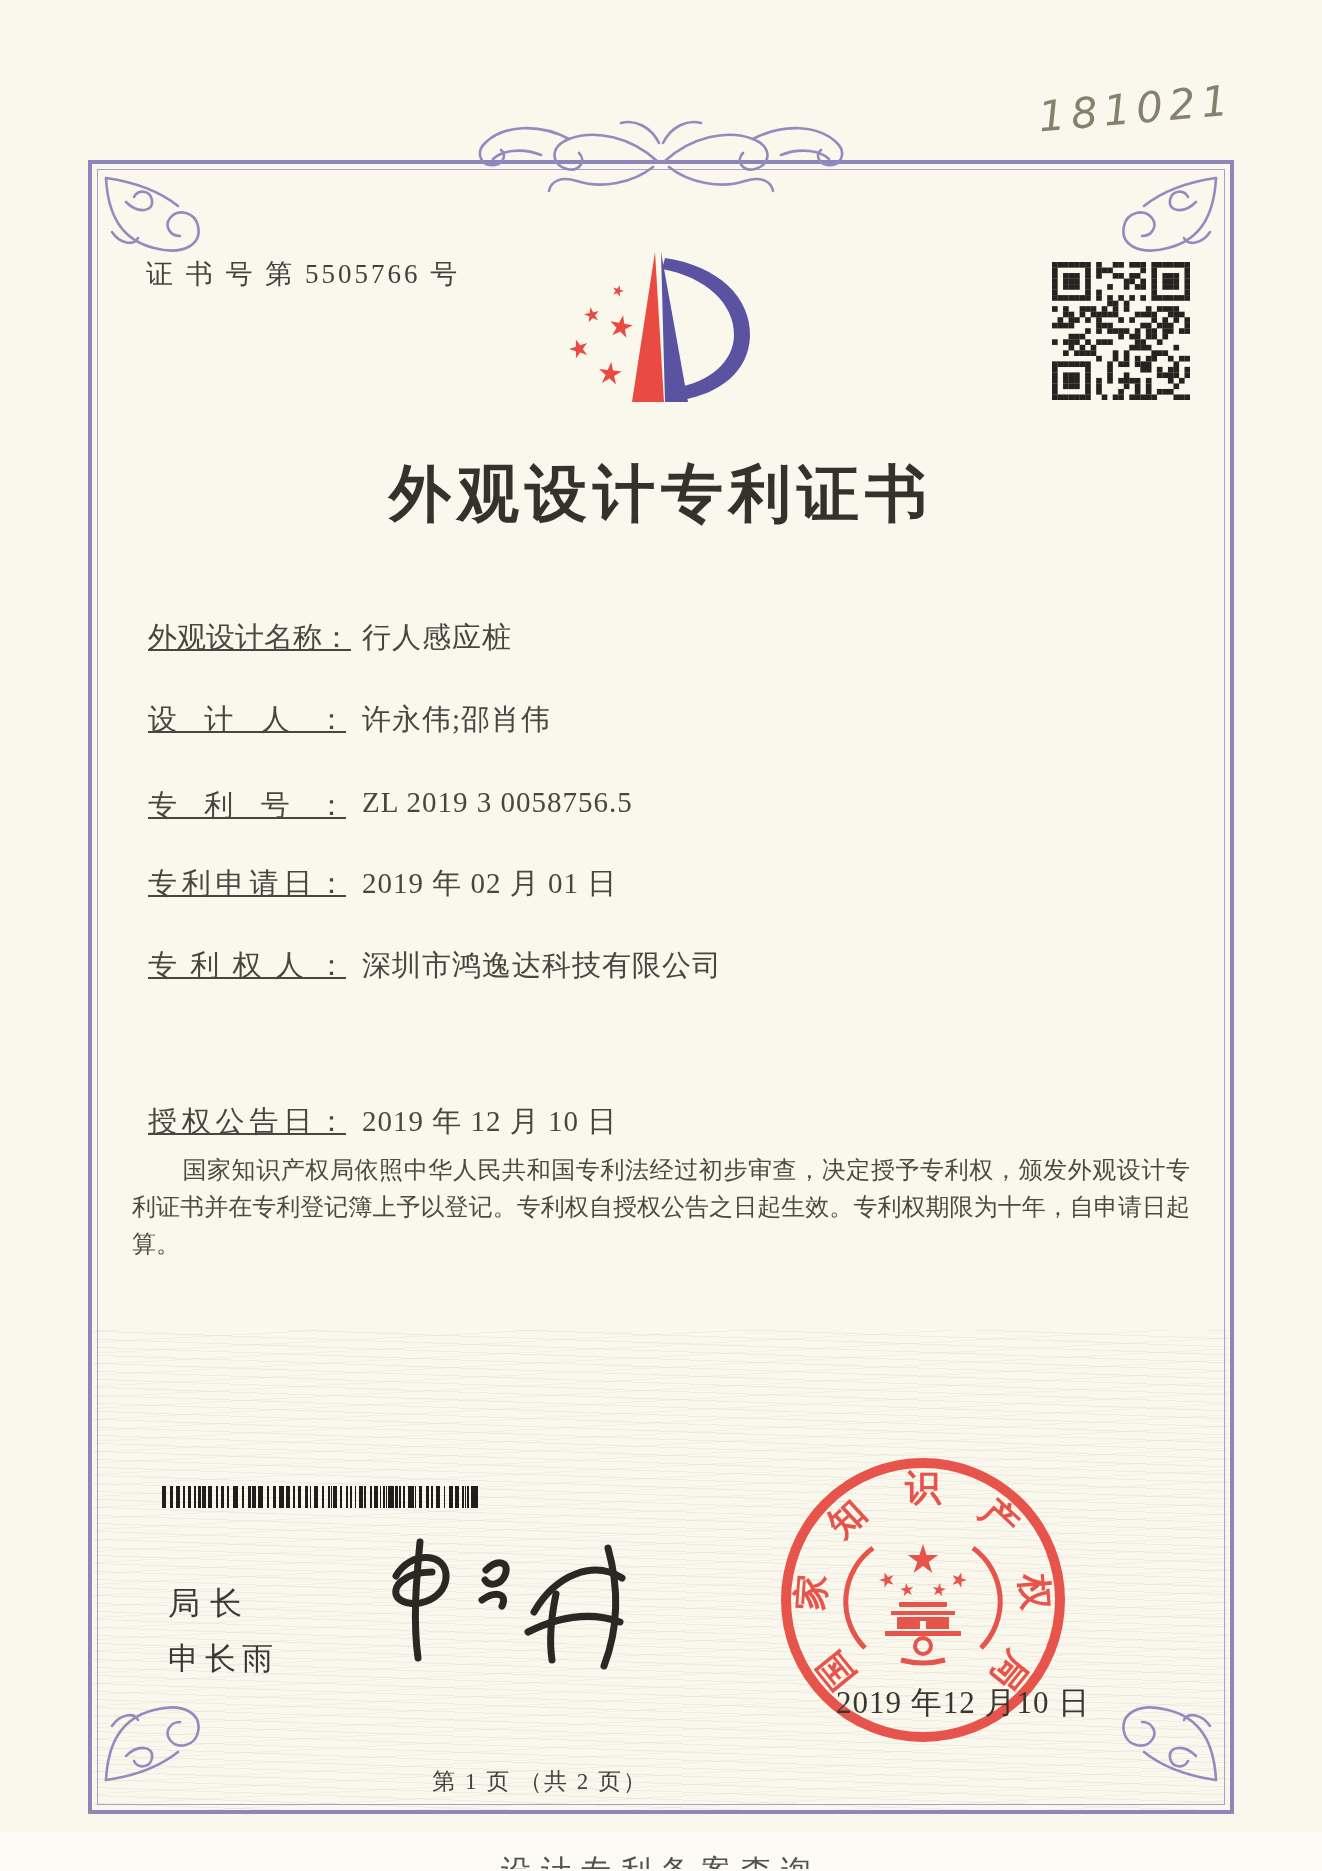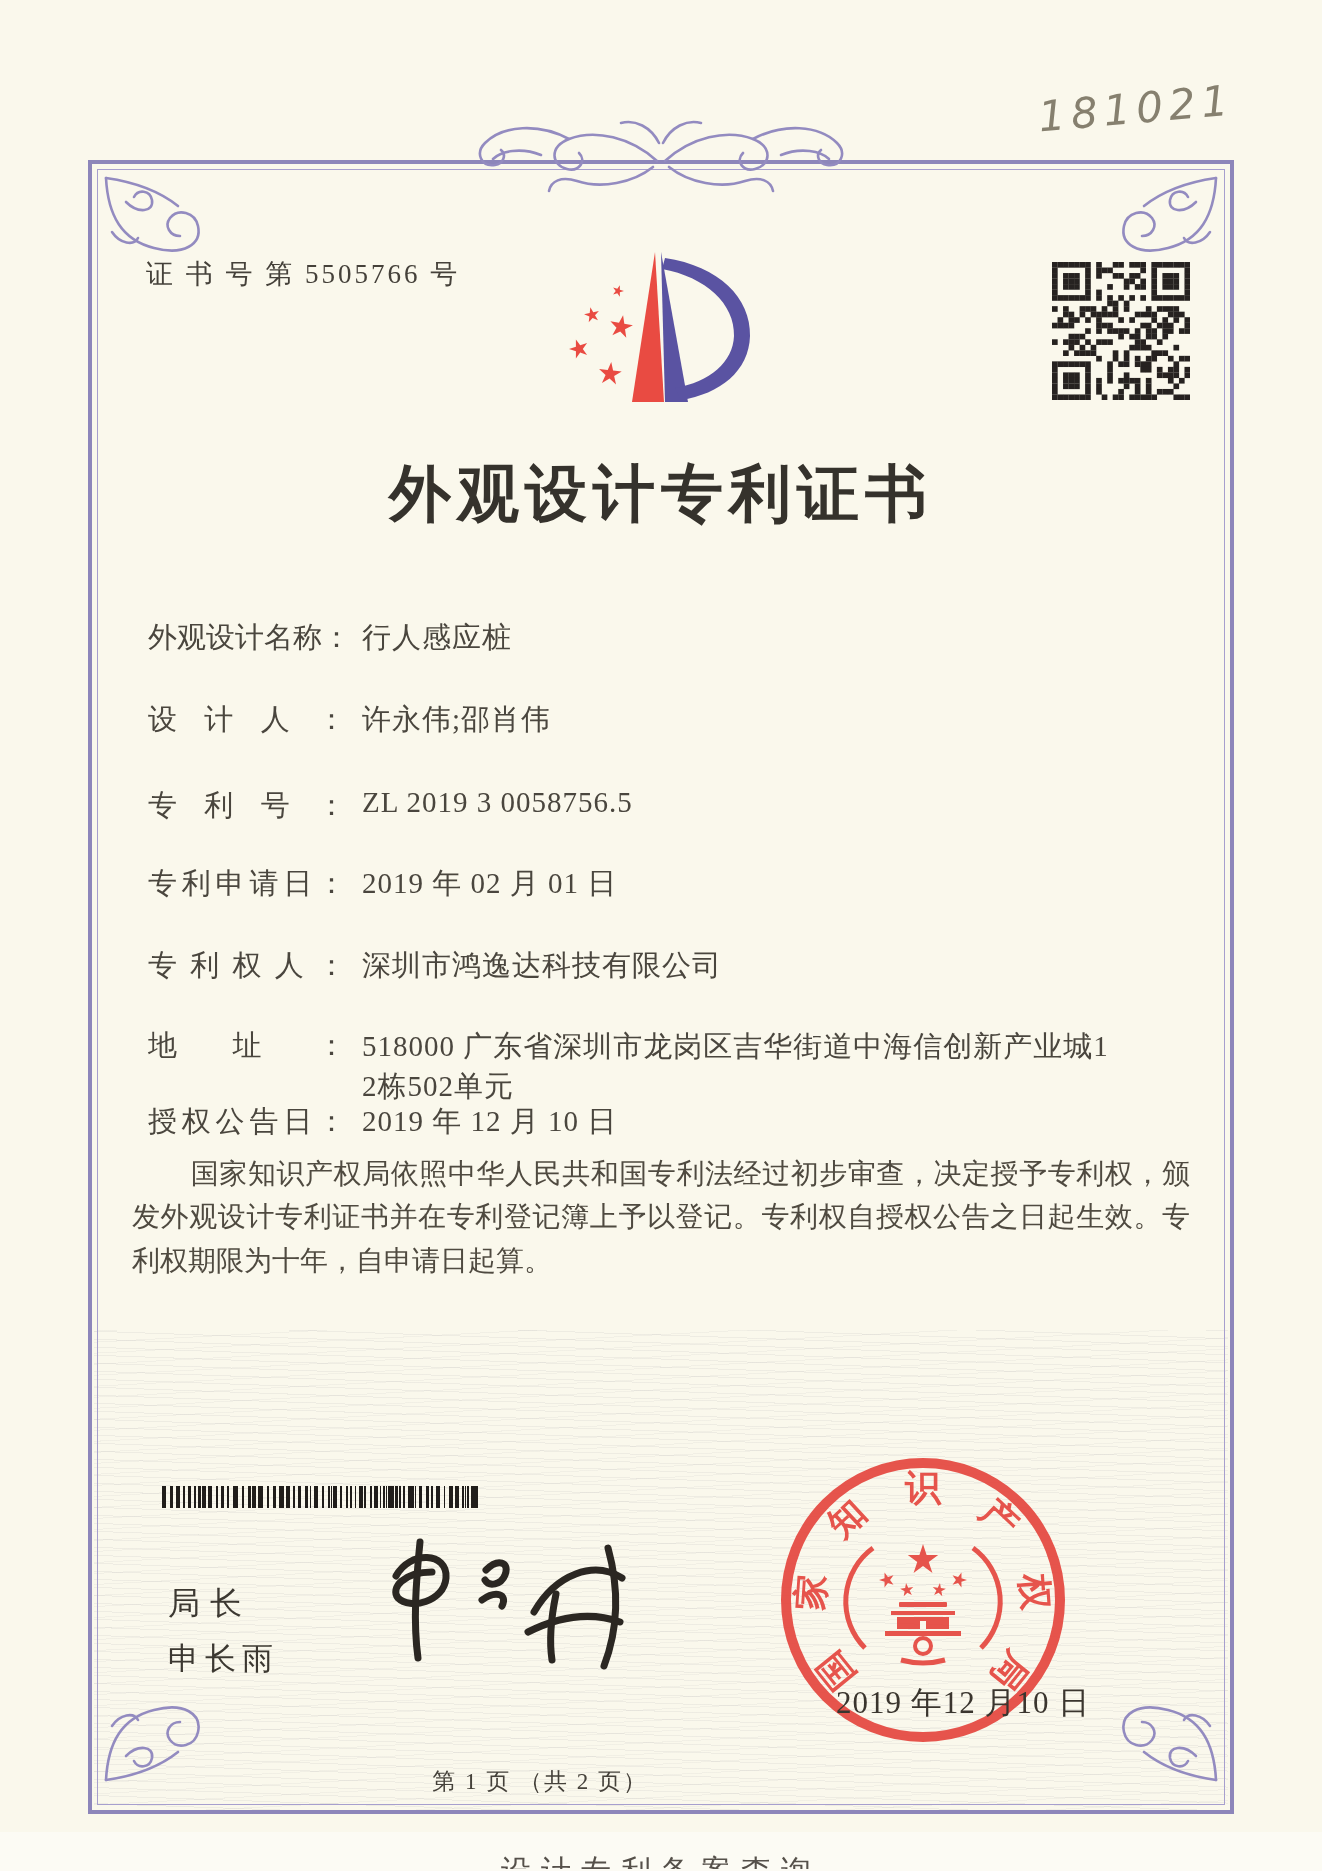--- a/index.html
+++ b/index.html
@@ -38,27 +38,28 @@
   .logo{position:absolute;left:552px;top:246px;width:205px;height:168px;}
   .qr{position:absolute;left:1052px;top:262px;width:138px;height:138px;}
   .title{
     position:absolute;left:0;top:452px;width:1322px;text-align:center;
     font-size:62px;font-weight:bold;letter-spacing:6px;color:#35322c;
   }
   .frow{position:absolute;left:148px;font-size:29px;color:#4a463e;white-space:nowrap;}
   .flabel{
     display:inline-block;width:198px;text-align:justify;text-align-last:justify;
     vertical-align:top;
+    text-decoration:underline;
   }
   .fvalue{display:inline-block;margin-left:16px;vertical-align:top;letter-spacing:1px;}
   .addr-lines{display:inline-block;margin-left:16px;vertical-align:top;letter-spacing:1px;line-height:40px;white-space:nowrap;}
   .grant-pair2{position:absolute;left:508px;top:0;white-space:nowrap;}
   .bodytext{
     position:absolute;left:132px;top:1152px;width:1058px;
-    font-size:28px;line-height:1.55;text-align:justify;color:#4f4a40;
+    font-size:24px;line-height:1.55;text-align:justify;color:#4f4a40;
   }
   .bodytext p{margin:0;text-indent:2.1em;}
   .barcode{position:absolute;left:162px;top:1486px;width:318px;height:22px;}
   .signoff-title{position:absolute;left:168px;top:1582px;font-size:32px;letter-spacing:10px;color:#3c3831;}
   .signoff-name{position:absolute;left:168px;top:1638px;font-size:31px;letter-spacing:6px;color:#3c3831;}
   .signature{position:absolute;left:358px;top:1512px;width:300px;height:175px;}
   .seal{position:absolute;left:773px;top:1450px;width:300px;height:300px;opacity:.92;}
   .sealchar{font-size:36px;font-weight:bold;fill:#e5473f;}
   .seal-date{
     position:absolute;left:798px;top:1682px;width:330px;text-align:center;
@@ -445,23 +446,20 @@
   </div>
   <div class="frow" style="top:786px;">
     <span class="flabel">专利号：</span><span class="fvalue">ZL 2019 3 0058756.5</span>
   </div>
   <div class="frow" style="top:864px;">
     <span class="flabel">专利申请日：</span><span class="fvalue">2019 年 02 月 01 日</span>
   </div>
   <div class="frow" style="top:946px;">
     <span class="flabel">专利权人：</span><span class="fvalue">深圳市鸿逸达科技有限公司</span>
   </div>
-  <div class="frow" style="top:1026px;">
-    <span class="flabel">地址：</span><span class="addr-lines"><span style="display:block;">518000 广东省深圳市龙岗区吉华街道中海信创新产业城1</span><span style="display:block;">2栋502单元</span></span>
-  </div>
   <div class="frow" style="top:1102px;width:1030px;">
     <span>
       <span class="flabel">授权公告日：</span><span class="fvalue">2019 年 12 月 10 日</span>
     </span>
   </div>
 
   <div class="bodytext">
     <p>国家知识产权局依照中华人民共和国专利法经过初步审查，决定授予专利权，颁发外观设计专利证书并在专利登记簿上予以登记。专利权自授权公告之日起生效。专利权期限为十年，自申请日起算。</p>
   </div>
 

